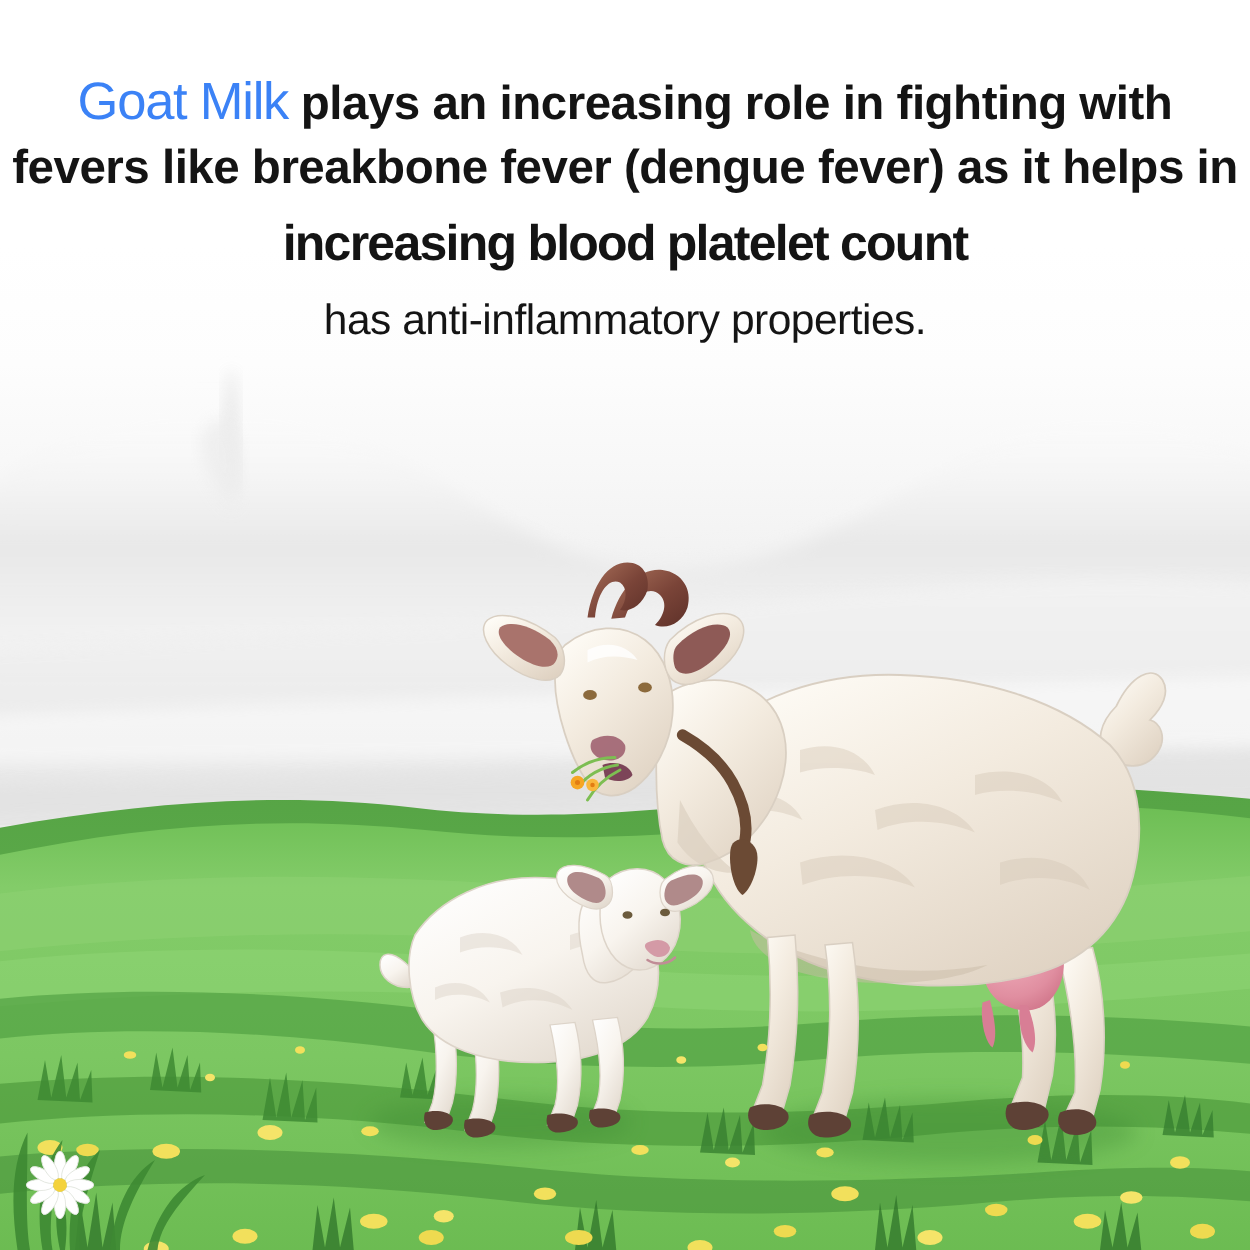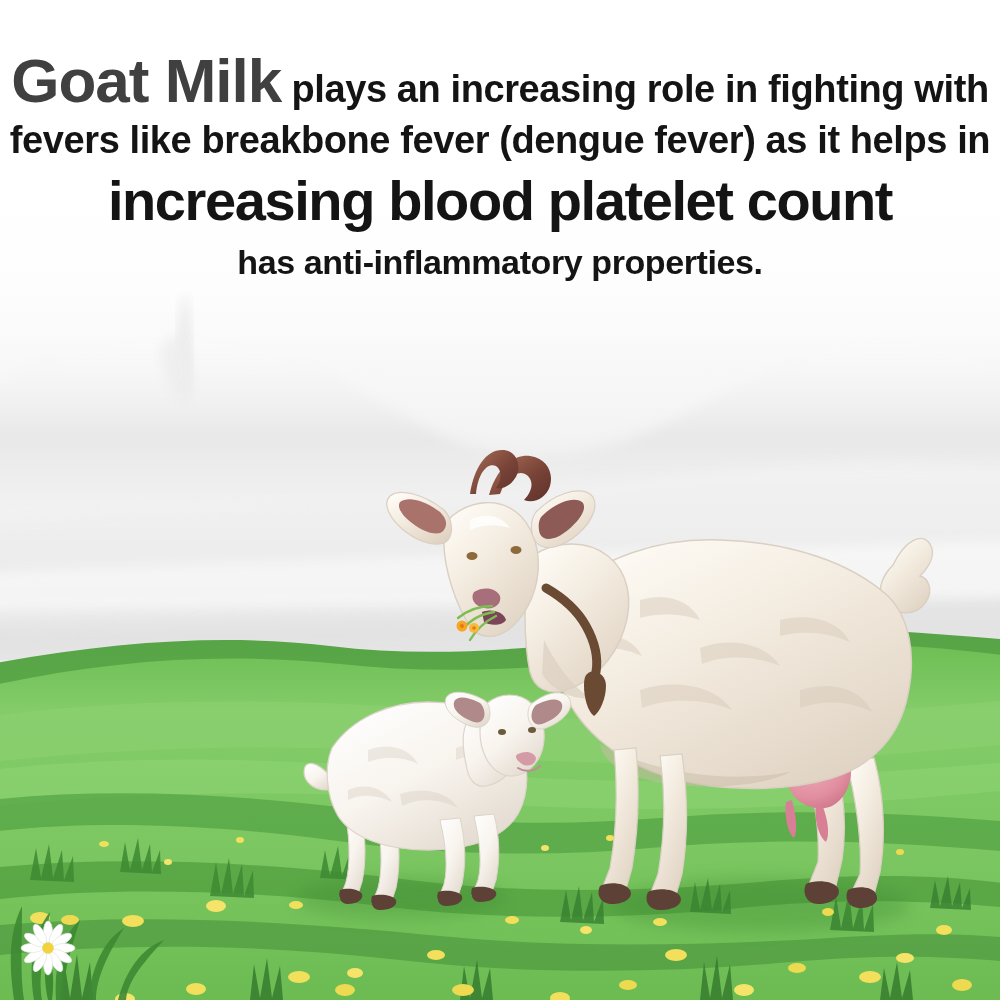--- a/index.html
+++ b/index.html
@@ -31,41 +31,41 @@
     color: #141414;
     font-family: "Liberation Sans", sans-serif;
   }
   .line1 {
     font-size: 38px;
     line-height: 50px;
     font-weight: 600;
     letter-spacing: -0.4px;
   }
   .brand {
-    color: #404040;
-    font-weight: 700;
-    font-size: 62px;
+    color: #3b82f6;
+    font-weight: 400;
+    font-size: 42px;
     letter-spacing: -1px;
   }
   .line2 {
     font-size: 38px;
     line-height: 52px;
     font-weight: 600;
     letter-spacing: -0.4px;
   }
   .line3 {
-    font-size: 56px;
+    font-size: 40px;
     line-height: 70px;
     font-weight: 700;
     letter-spacing: -1.4px;
   }
   .line4 {
     font-size: 34px;
     line-height: 52px;
-    font-weight: 700;
+    font-weight: 400;
     letter-spacing: -0.4px;
   }
 
   
   .backdrop {
     position: absolute;
     inset: 0;
     z-index: 5;
   }
   .sky-fade {

